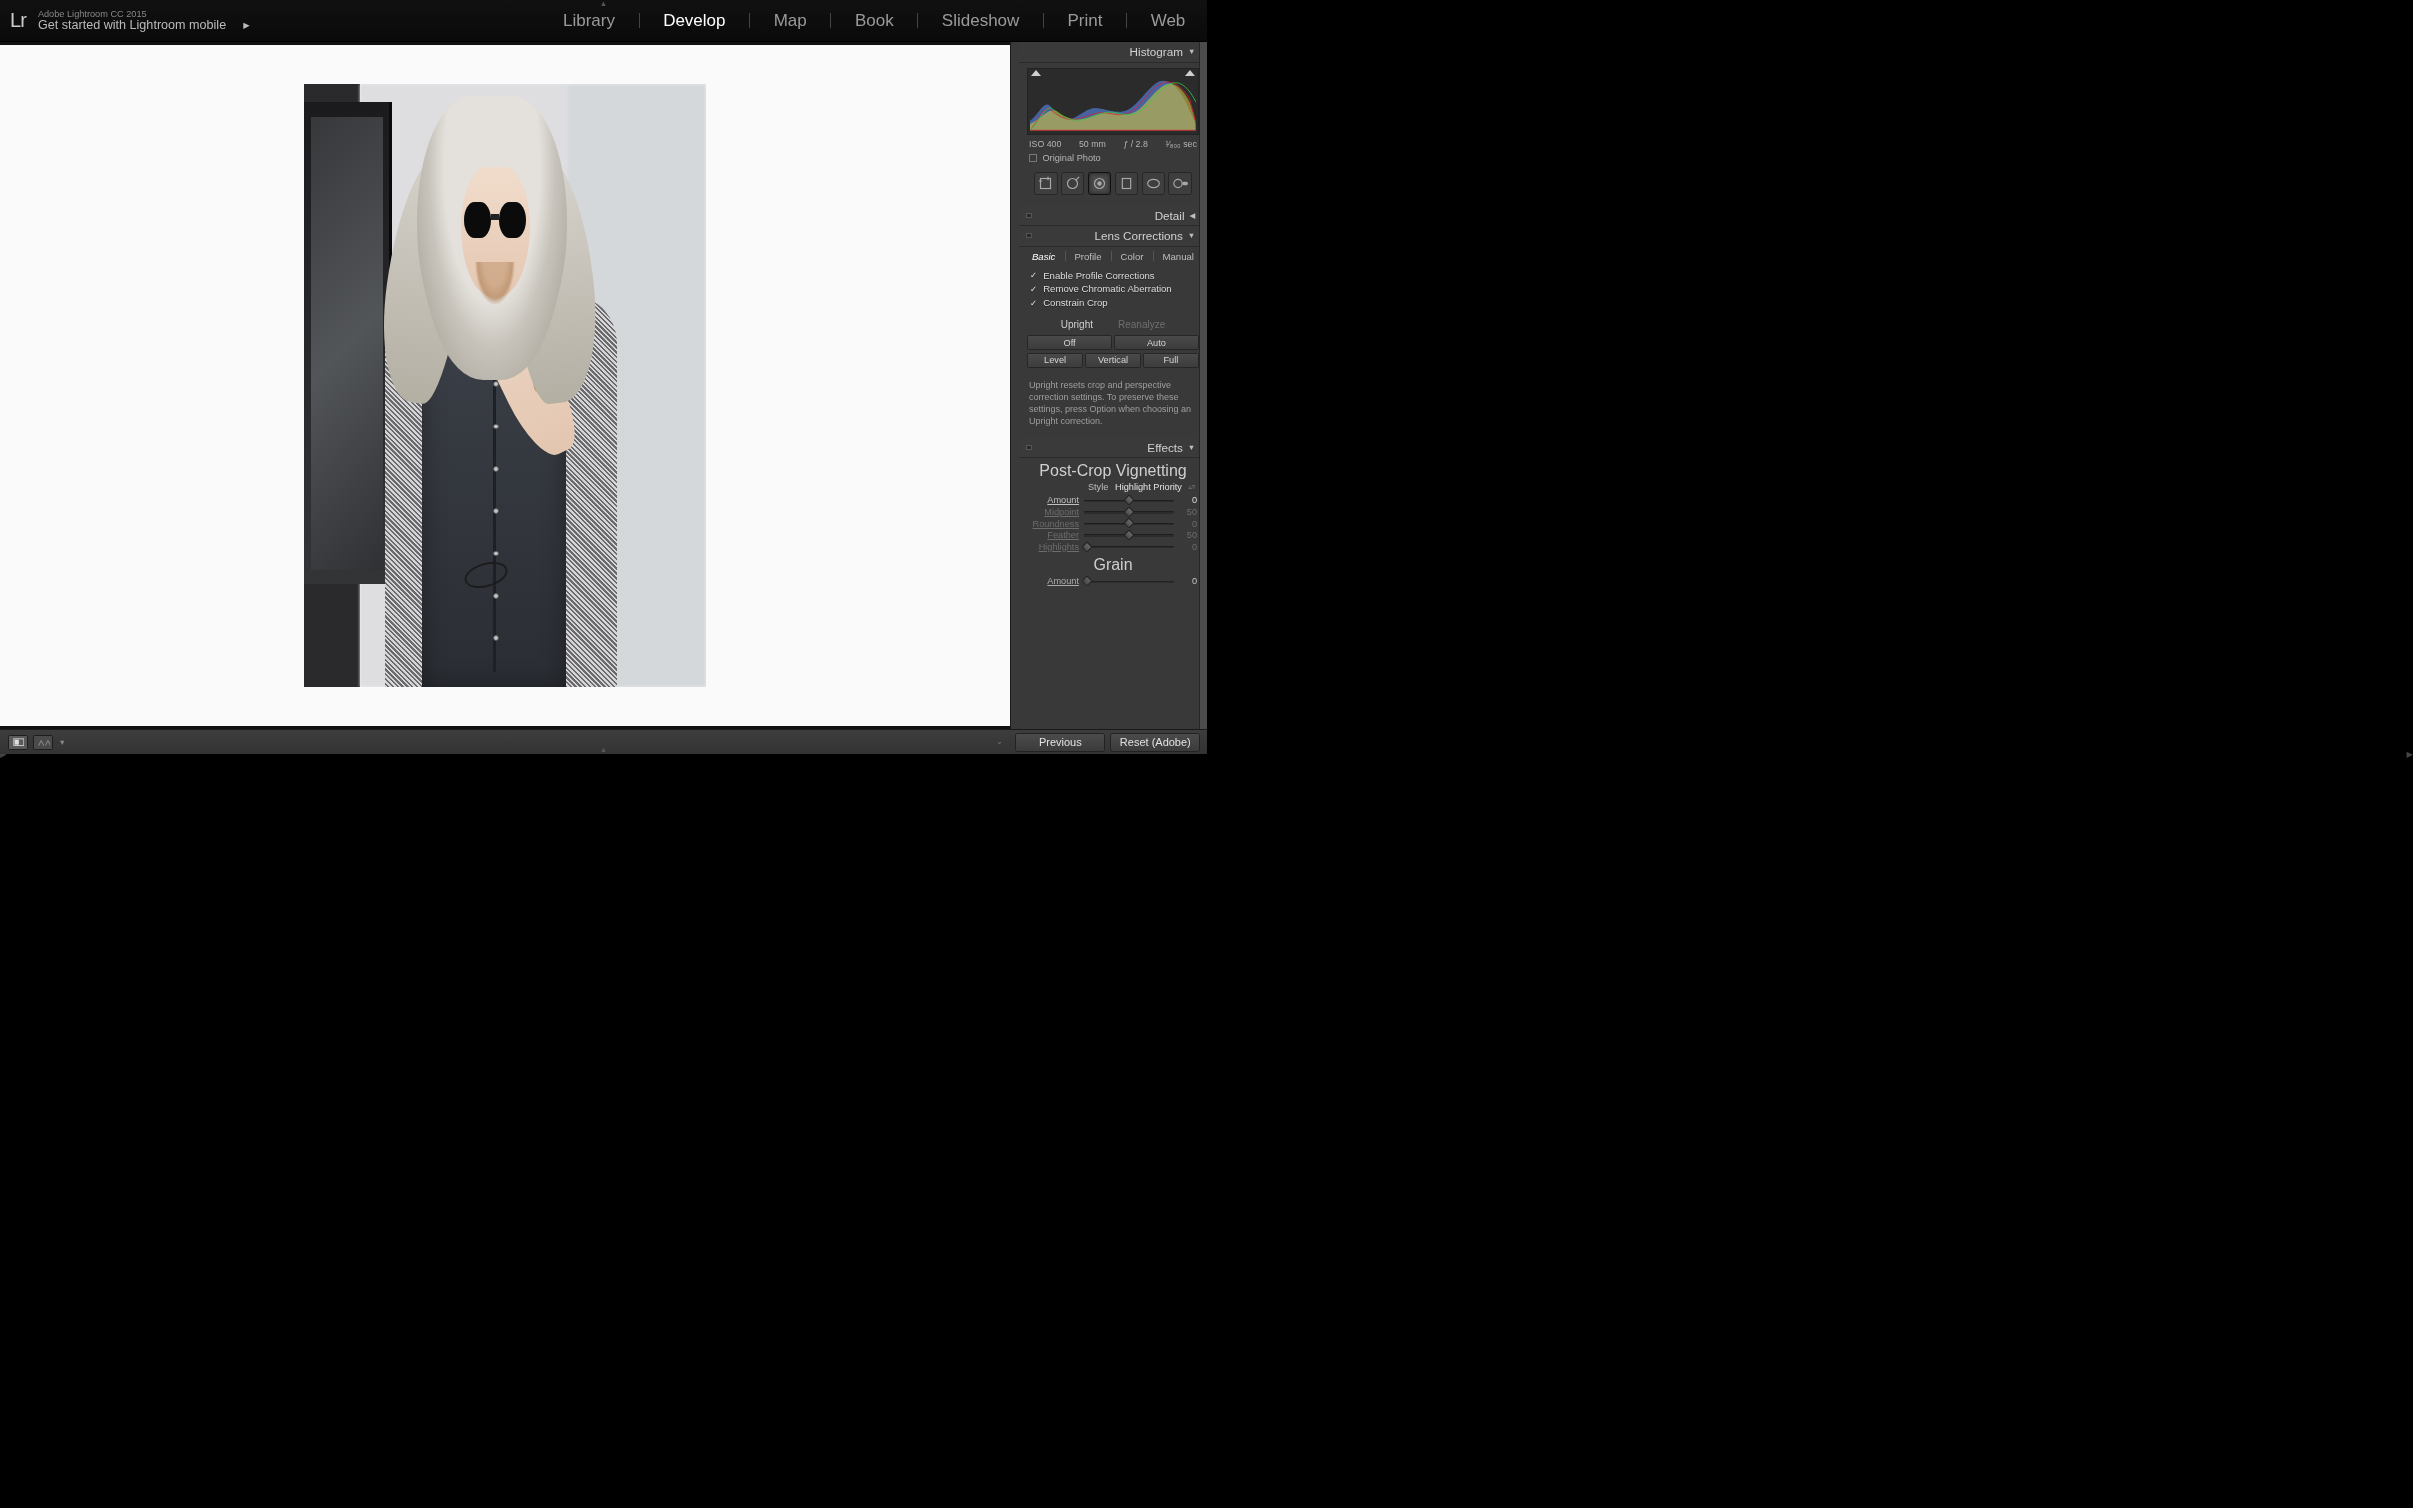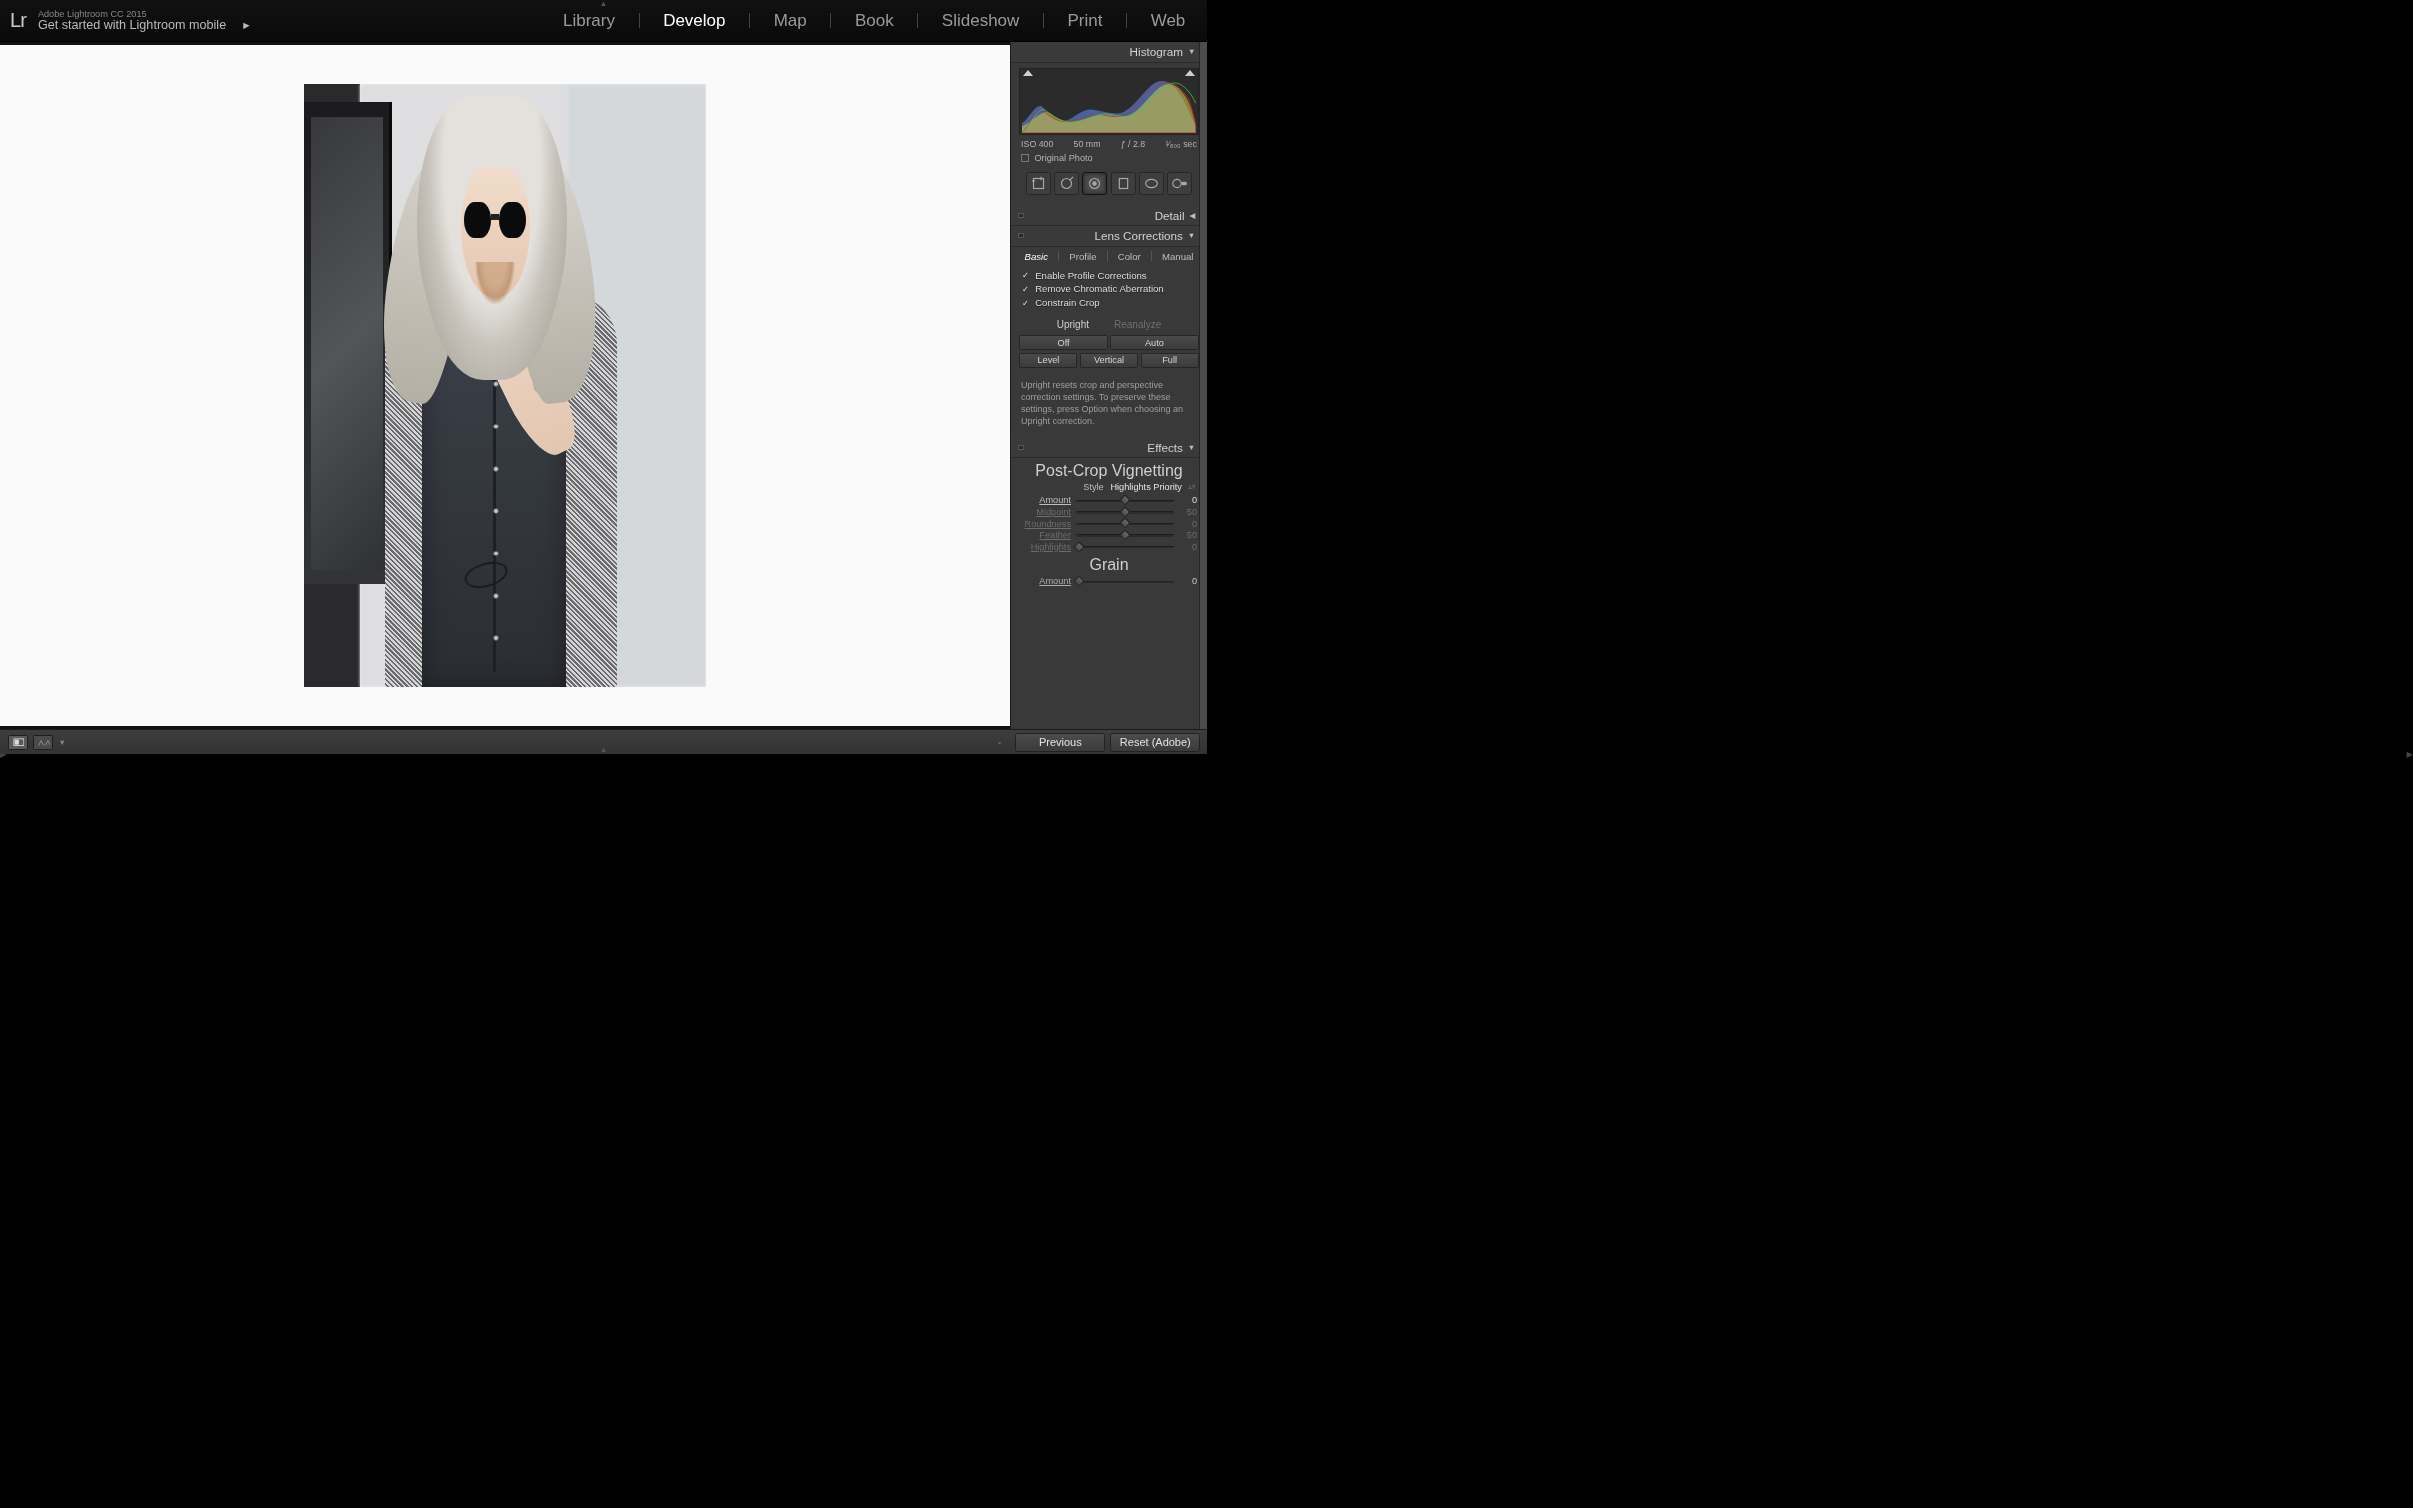--- a/index.html
+++ b/index.html
@@ -44,21 +44,21 @@
   .vest::before { content:""; position:absolute; left:49%; top:4%; width:2%; height:92%; background:#1e2025; }
   .btn-col { position:absolute; left:49.2%; top:20%; width:2%; height:68%; display:flex; flex-direction:column; justify-content:space-between; }
   .btn-col span { width:5.9px; height:5.9px; background:#c2c2c2; border-radius:50%; border:0.8px solid #555; }
   .arm { position:absolute; left:40%; top:24%; width:18%; height:38%; background:linear-gradient(180deg,#f1ddcd,#e3c6b0); border-radius: 40%/30%; transform:rotate(-26deg); }
   .fist { position:absolute; left:42%; top:20%; width:12%; height:12%; background:#f1ddcd; border-radius:42%; transform:rotate(-10deg); box-shadow: inset -3.4px -3.4px 6.7px rgba(0,0,0,.2); }
   .tat { position:absolute; left:55%; top:42%; width:12%; height:10%; background:radial-gradient(circle,#5f9a8a 0 40%,#b1905a 50% 65%, transparent 70%); border-radius:40%; opacity:.85; }
   .bracelet { position:absolute; left:33%; top:79%; width:14%; height:4%; border:2.5px solid #1c1c1c; border-radius:50%; transform:rotate(-16deg); }
   .left-handle { position:absolute; left:0; top:50%; transform:translateY(-50%); color:#444; font-size:8.4px; cursor:pointer; }
   .right-handle { position:absolute; right:0; top:50%; transform:translateY(-50%); color:#444; font-size:8.4px; cursor:pointer; }
 
-  .right-panel { width: 197px; background:#393939; border-left:0.8px solid #1c1c1c; display:flex; flex-direction:column; overflow:hidden; position:relative; }
+  .right-panel { width: 197px; background:#393939; border-left:0.8px solid #1c1c1c; display:flex; flex-direction:column; overflow:hidden; position:relative;padding-left:8px; }
   .right-panel::after { content:""; position:absolute; right:0; top:0; bottom:0; width:6.7px; background:linear-gradient(#4c4c4c,#4c4c4c); border-left:0.8px solid #262626; }
   .scroll-thumb { position:absolute; right:0.8px; top:29px; width:5px; height:235px; background:#6a6a6a; border-radius:2.5px; }
 
   .panel-header { display:flex; align-items:center; justify-content:flex-end; padding:3.4px 11.7px 3.4px 6.7px; color:#d1d1d1; font-size:11.7px; gap:5px; border-bottom:0.8px solid #2b2b2b; background:#3a3a3a; cursor:pointer; }
   .panel-header .ph-name { margin-left:auto; }
   .panel-header .ph-tog { font-size:7.5px; color:#bfbfbf; }
   .panel-header .ph-sw { width:6.7px; height:5px; background:#2a2a2a; margin-right:auto; border:0.8px solid #555;}
   .histogram { padding:5px 8.4px 3.4px; }
   .histo-box { border:0.8px solid #222; background:#2b2b2b; height:67px; position:relative; overflow:hidden; }
   .histo-box .clip { position:absolute; top:1.7px; width:0;height:0; border-left:5px solid transparent; border-right:5px solid transparent; border-bottom:6.7px solid #cfcfcf; }
@@ -295,21 +295,21 @@
     <div class="note">Upright resets crop and perspective correction settings. To preserve these settings, press Option when choosing an Upright correction.</div>
 
     <div class="panel-header">
       <span class="ph-sw"></span>
       <span class="ph-name">Effects</span>
       <span class="ph-tog">▼</span>
     </div>
     <div class="sect-title">Post-Crop Vignetting</div>
     <div class="style-row">
       <span>Style</span>
-      <span class="val">Highlights Priority</span>
+      <span class="val">Highlight Priority</span>
       <span class="dd">▵▿</span>
     </div>
     <div id="sliders">
         <div class="slider-row">
           <span class="lab">Amount</span>
           <div class="slider">
             <div class="track"></div>
             <div class="thumb" style="left:50%"></div>
           </div>
           <span class="num">0</span>

